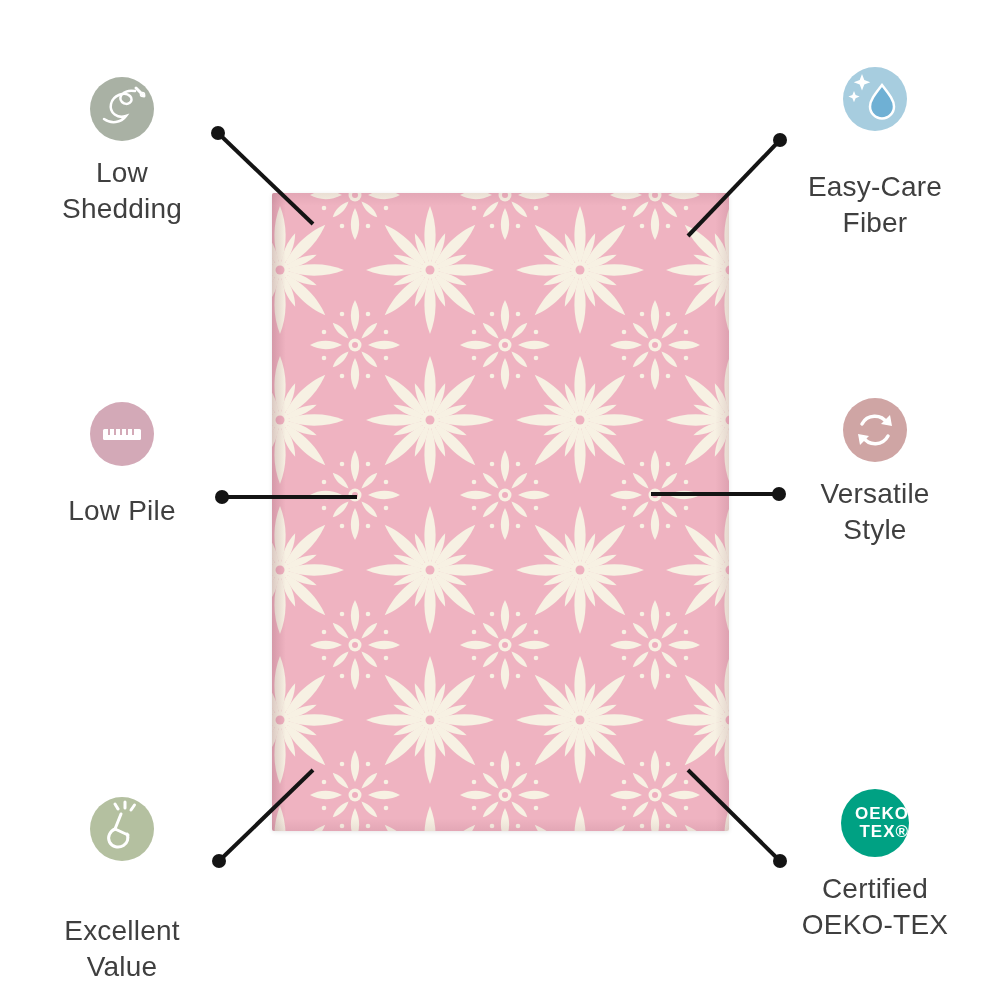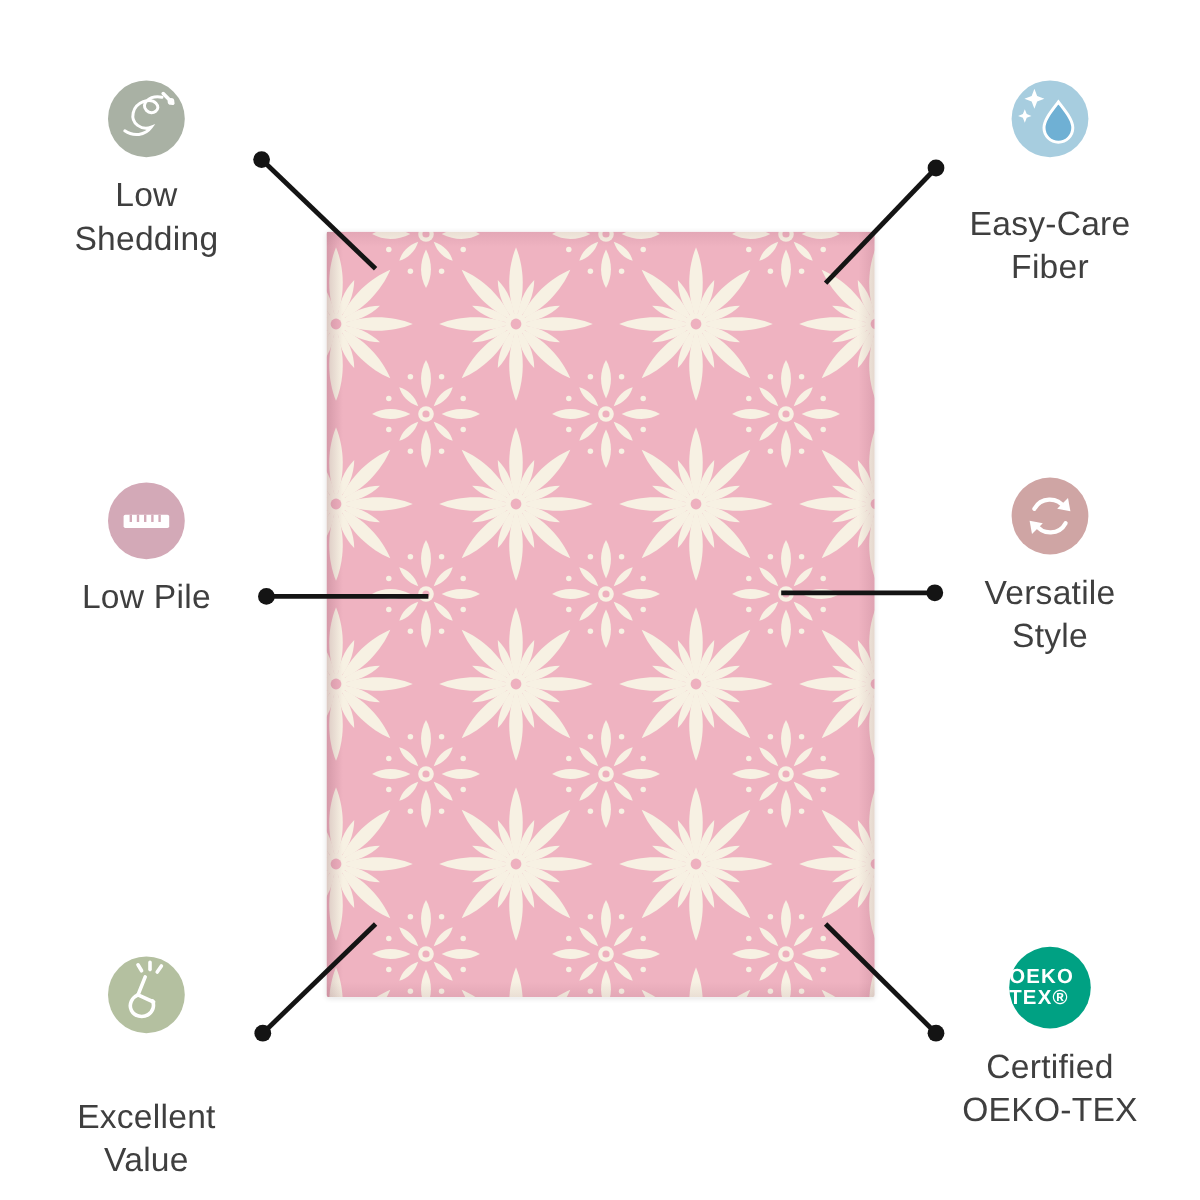--- a/index.html
+++ b/index.html
@@ -37,36 +37,36 @@
     display:flex; flex-direction:column; align-items:center;
   }
   .icon-circle {
     width:64px; height:64px; border-radius:50%;
     display:flex; align-items:center; justify-content:center;
     flex:0 0 auto;
   }
   .icon-circle svg { display:block; }
   .badge-circle {
     width:68px; height:68px; border-radius:50%;
-    display:flex; flex-direction:column; align-items:flex-start; justify-content:center;
+    display:flex; flex-direction:column; align-items:flex-end; justify-content:center;
   }
   .badge-circle span {
     display:block; color:#ffffff; font-weight:bold;
     font-size:17px; line-height:18px; letter-spacing:1px; text-align:center;
   }
   .label {
     margin-top:14px;
     font-size:28px; line-height:36px; letter-spacing:0.2px;
     color:#3f3f3f; text-align:center; font-weight:400;
   }
   .label span { display:block; }
 
-  .f0 { left:0px;   top:67px;align-items:center;  }
+  .f0 { left:0px;   top:77px;align-items:center;  }
   .f1 { left:753px; top:67px;gap:24px;  }
-  .f2 { left:0px;   top:402px; }
+  .f2 { left:0px;   top:402px;gap:13px; }
   .f3 { left:753px; top:398px; }
   .f4 { left:0px;   top:797px;gap:38px; }
   .f5 { left:753px; top:789px; }
 </style>
 </head>
 <body>
 
 <div class="canvas">
 
   <div class="rug">

